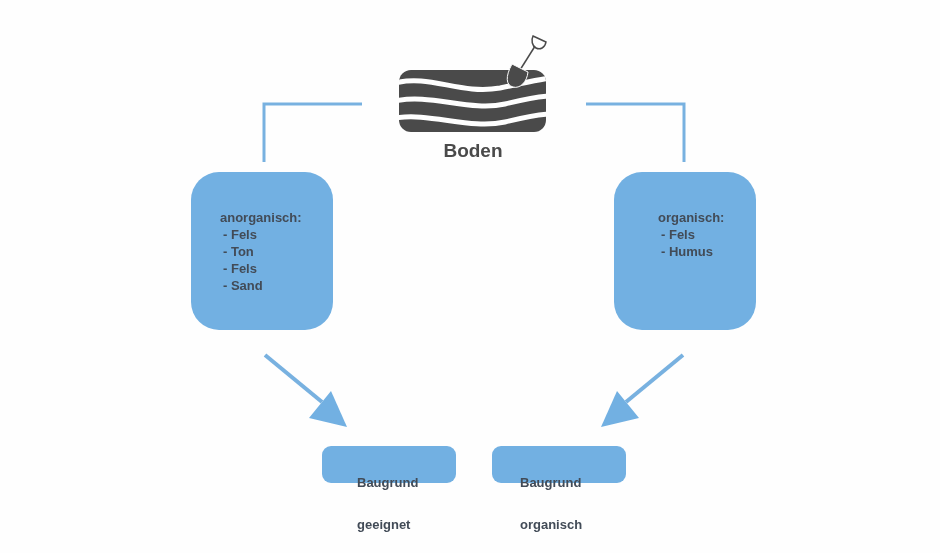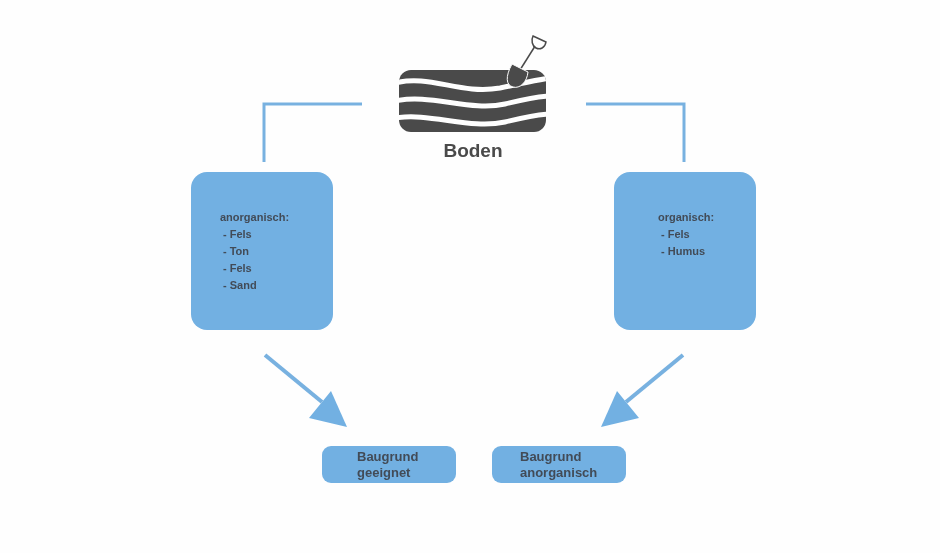--- a/index.html
+++ b/index.html
@@ -1,25 +1,25 @@
 <!DOCTYPE html>
 <html><head>
   <meta charset="utf-8">
   <style>
     html, body { margin:0; padding:0; }
     body { width:940px; height:553px; background:#fefefe; position:relative; overflow:hidden;
       font-family:"Liberation Sans", sans-serif; }
     svg.lines { position:absolute; left:0; top:0; }
-    .box { position:absolute; background:#72b0e2; border-radius:16px; color:#424b57;
-      font-weight:bold; font-size:11px; line-height:17px; box-sizing:border-box; }
+    .box { position:absolute; background:#72b0e2; border-radius:28px; color:#424b57;
+      font-weight:bold; font-size:13px; line-height:17px; box-sizing:border-box; }
     .box .title { display:block; }
     .box .item { display:block; padding-left:3px; }
     .result { position:absolute; background:#72b0e2; border-radius:9px; color:#424b57;
       font-weight:bold; font-size:13px; line-height:16px; box-sizing:border-box; }
-    .result span { display:block; }
+    .result span { display:block;margin-top:26px; }
     .soil-label { position:absolute; left:416px; top:140px; width:114px; text-align:center;
       font-size:19px; color:#4a4a4a;font-weight:bold; }
   </style>
 </head>
 <body>
 
 <svg class="lines" width="940" height="553">
 
   <polyline points="362,104 264,104 264,162" fill="none" stroke="#78b1e0" stroke-width="3"></polyline>
 
@@ -72,14 +72,14 @@
   <span class="item">- Humus</span>
 </div>
 
 <div class="result" style="left:322px; top:446px; width:134px; height:37px; padding:3px 0 0 35px;">
   <span>Baugrund</span>
   <span>geeignet</span>
 </div>
 
 <div class="result" style="left:492px; top:446px; width:134px; height:37px; padding:3px 0 0 28px;">
   <span>Baugrund</span>
-  <span>anorganisch</span>
+  <span>organisch</span>
 </div>
 
 </body></html>

